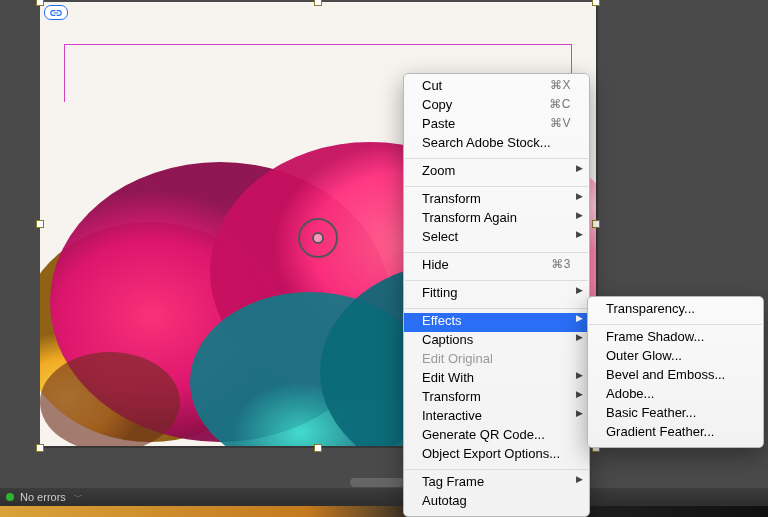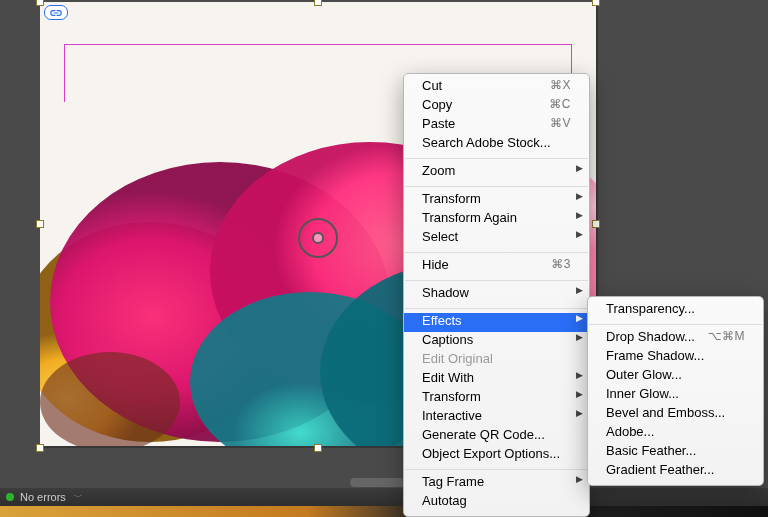--- a/index.html
+++ b/index.html
@@ -146,21 +146,21 @@
         <span class="lbl">Select</span>
         <span class="arw">▶</span>
       </div>
       <div class="sep"></div>
       <div class="mi">
         <span class="lbl">Hide</span>
         <span class="sc">⌘3</span>
       </div>
       <div class="sep"></div>
       <div class="mi">
-        <span class="lbl">Shadow</span>
+        <span class="lbl">Fitting</span>
         <span class="arw">▶</span>
       </div>
       <div class="sep"></div>
       <div class="mi sel">
         <span class="lbl">Effects</span>
         <span class="arw">▶</span>
       </div>
       <div class="mi">
         <span class="lbl">Captions</span>
         <span class="arw">▶</span>
@@ -194,31 +194,24 @@
       <div class="mi">
         <span class="lbl">Autotag</span>
       </div>
     </div>
   <div class="menu menu-sub" id="menu-sub">
       <div class="mi">
         <span class="lbl">Transparency...</span>
       </div>
       <div class="sep"></div>
       <div class="mi">
-        <span class="lbl">Drop Shadow...</span>
-        <span class="sc">⌥⌘M</span>
-      </div>
-      <div class="mi">
         <span class="lbl">Frame Shadow...</span>
       </div>
       <div class="mi">
         <span class="lbl">Outer Glow...</span>
-      </div>
-      <div class="mi">
-        <span class="lbl">Inner Glow...</span>
       </div>
       <div class="mi">
         <span class="lbl">Bevel and Emboss...</span>
       </div>
       <div class="mi">
         <span class="lbl">Adobe...</span>
       </div>
       <div class="mi">
         <span class="lbl">Basic Feather...</span>
       </div>

